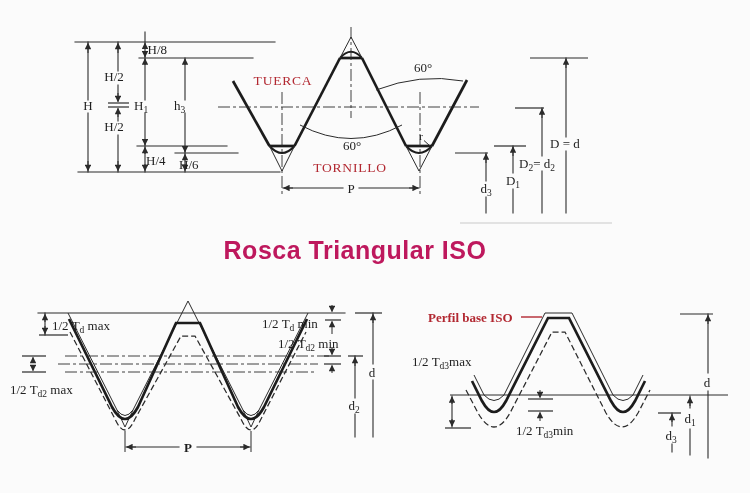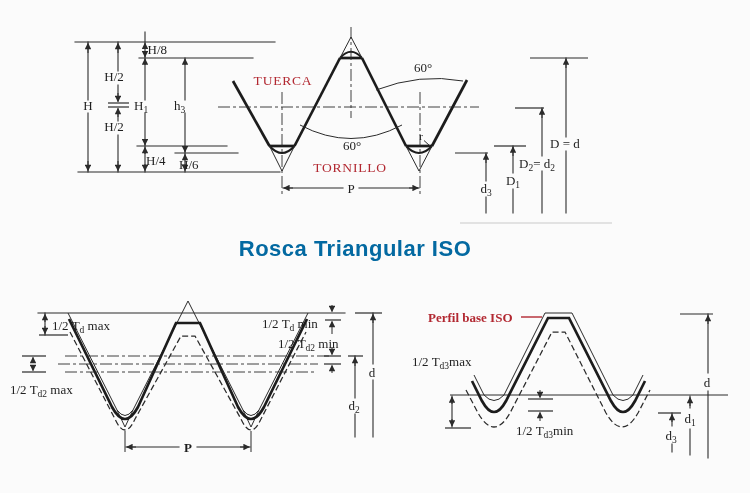--- a/index.html
+++ b/index.html
@@ -1,21 +1,21 @@
 <!DOCTYPE html>
 <html><head>
 <meta charset="utf-8">
 <style>
   html,body{margin:0;padding:0;background:#fbfbfb;}
   #page{position:relative;width:750px;height:493px;background:#fbfbfb;overflow:hidden;
         font-family:"Liberation Serif","DejaVu Serif",serif;}
   #drawing{position:absolute;left:0;top:0;}
   #main-title{position:absolute;left:355px;top:236px;transform:translateX(-50%);
         white-space:nowrap;font-family:"Liberation Sans","DejaVu Sans",sans-serif;
-        font-weight:bold;font-size:22px;color:#0369a1;letter-spacing:0.5px;}
+        font-weight:bold;font-size:25px;color:#be185d;letter-spacing:0.5px;}
   
   .ln{stroke:#2b2b2b;stroke-width:1.1;fill:none;stroke-linecap:square}
   .tk{stroke:#2b2b2b;stroke-width:1.2;fill:none}
   .thick{stroke:#1c1c1c;stroke-width:2.7;fill:none;stroke-linejoin:miter}
   .arc{stroke:#1c1c1c;stroke-width:2;fill:none}
   .thin{stroke:#2b2b2b;stroke-width:1;fill:none}
   .cl{stroke:#2b2b2b;stroke-width:0.9;fill:none;stroke-dasharray:12 3 3 3}
   .dsh{stroke:#2b2b2b;stroke-width:1.25;fill:none;stroke-dasharray:6 3}
   .faint{stroke:#dadada;stroke-width:1.4;fill:none}
   .arr{stroke:#2b2b2b;stroke-width:1;fill:none;marker-end:url(#ah)}

